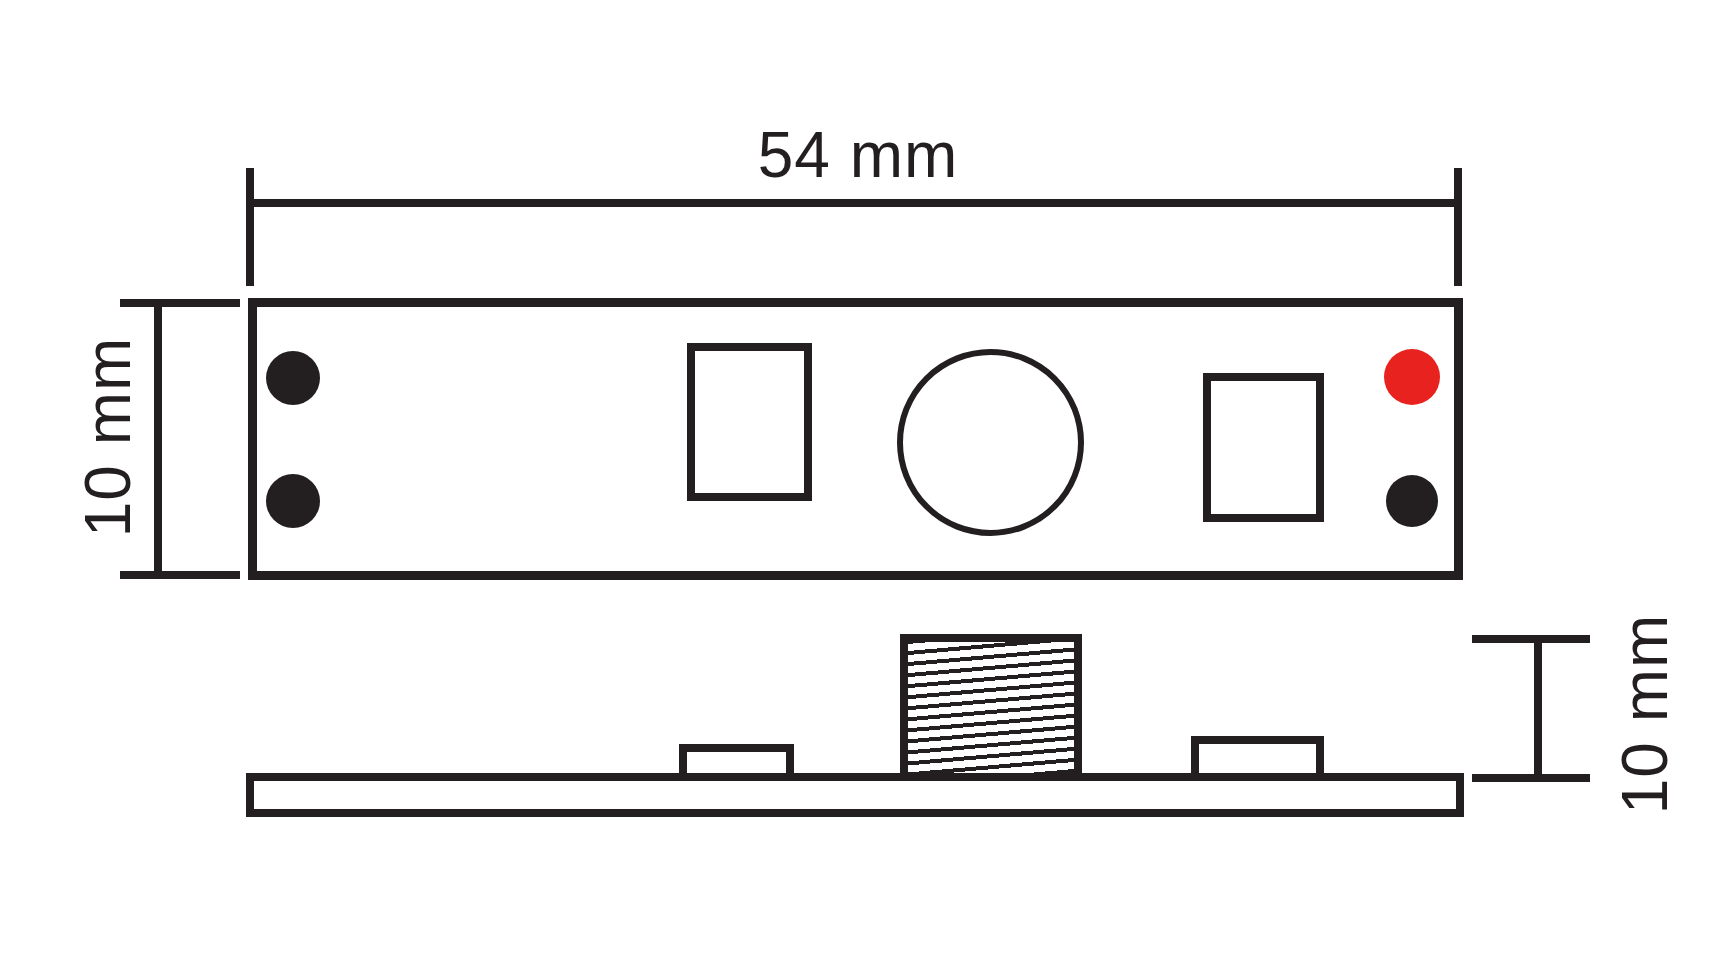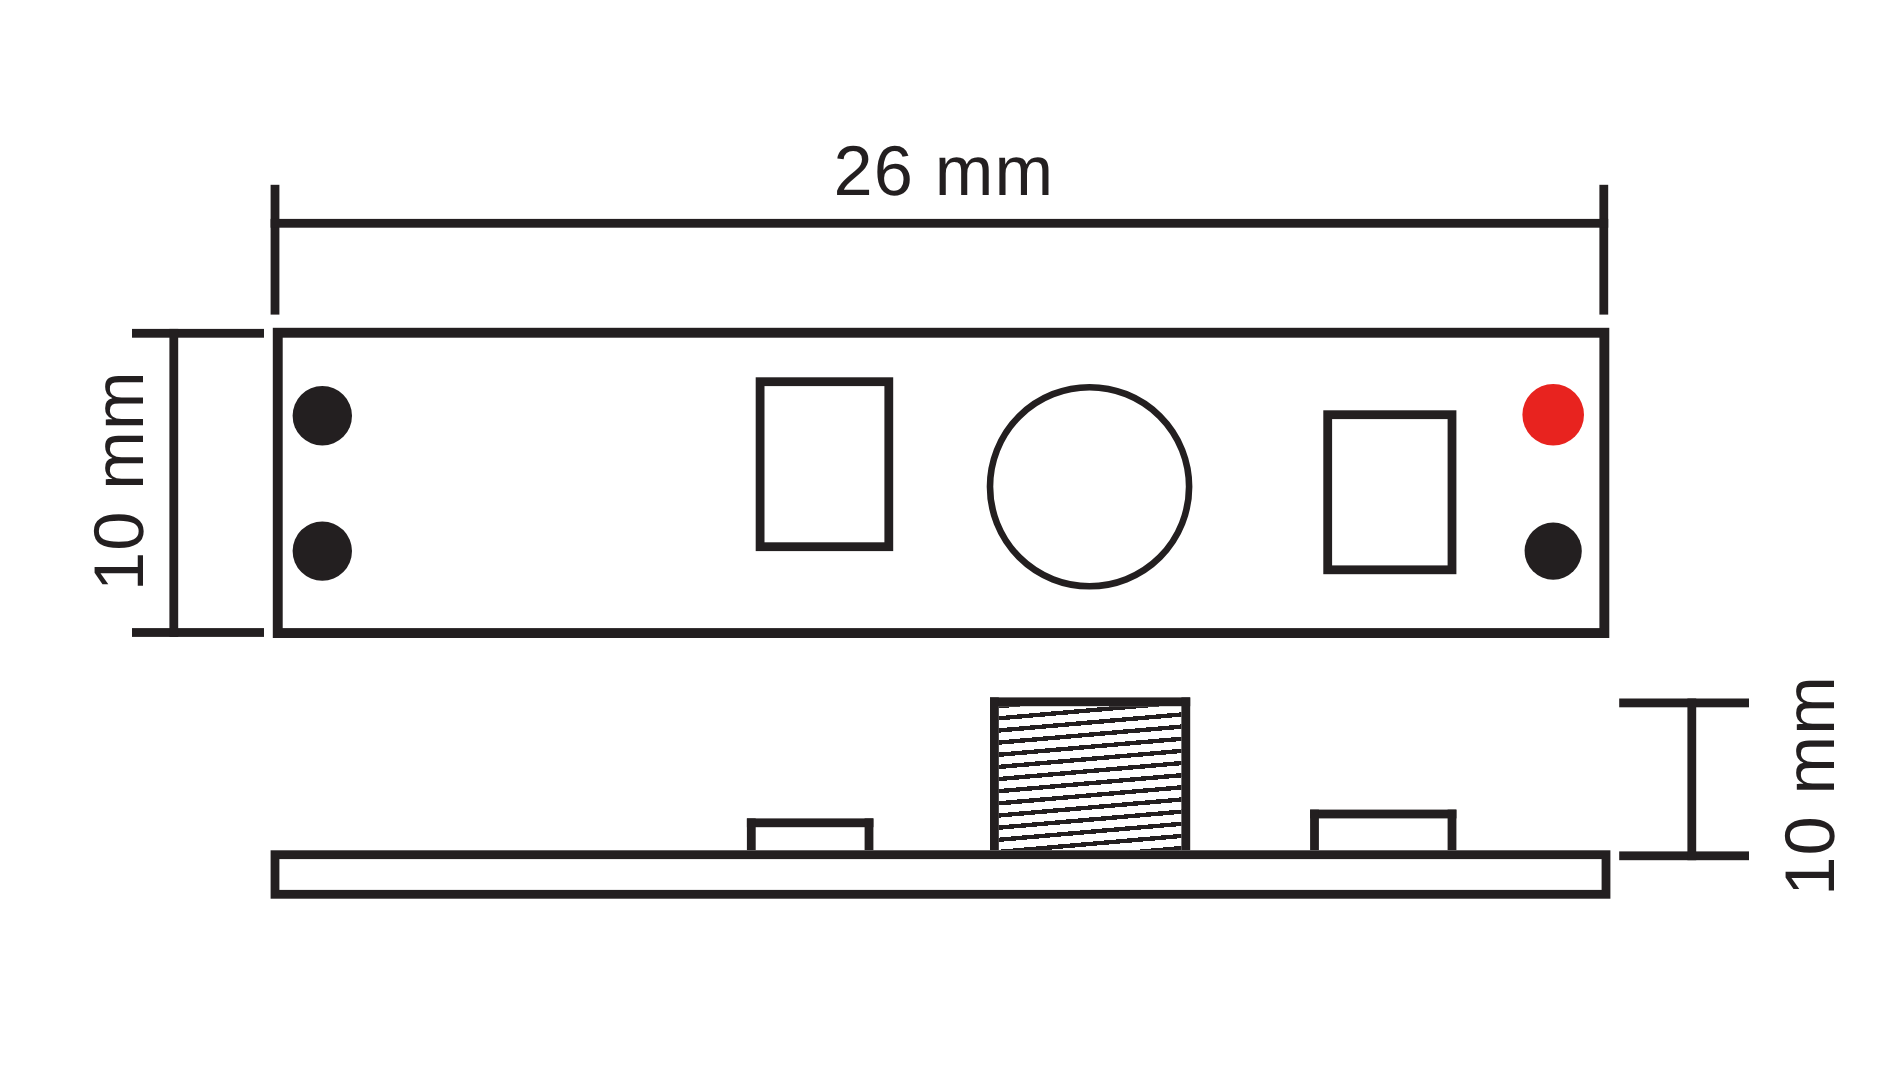--- a/index.html
+++ b/index.html
@@ -50,21 +50,21 @@
 </head>
 <body>
 
 <div class="canvas">
 
   <div>
 
     <div class="vline" style="left:246px;top:168px;height:118px;"></div>
     <div class="vline" style="left:1454px;top:168px;height:118px;"></div>
     <div class="hline" style="left:246px;top:199px;width:1216px;"></div>
-    <div class="dimlabel" style="left:658px;top:122px;width:400px;">26 mm</div>
+    <div class="dimlabel" style="left:658px;top:122px;width:400px;">54 mm</div>
 
     <div class="hline" style="left:120px;top:299px;width:120px;"></div>
     <div class="hline" style="left:120px;top:571px;width:120px;"></div>
     <div class="vline" style="left:154px;top:299px;height:280px;"></div>
     <div class="dimlabel vtext" style="left:-42px;top:404px;width:300px;height:66px;">10 mm</div>
 
     <div class="outline board-top" style="left:248px;top:298px;width:1215px;height:282px;"></div>
 
     <div class="dot" style="left:266px;top:351px;width:54px;height:54px;"></div>
     <div class="dot" style="left:266px;top:474px;width:54px;height:54px;"></div>

